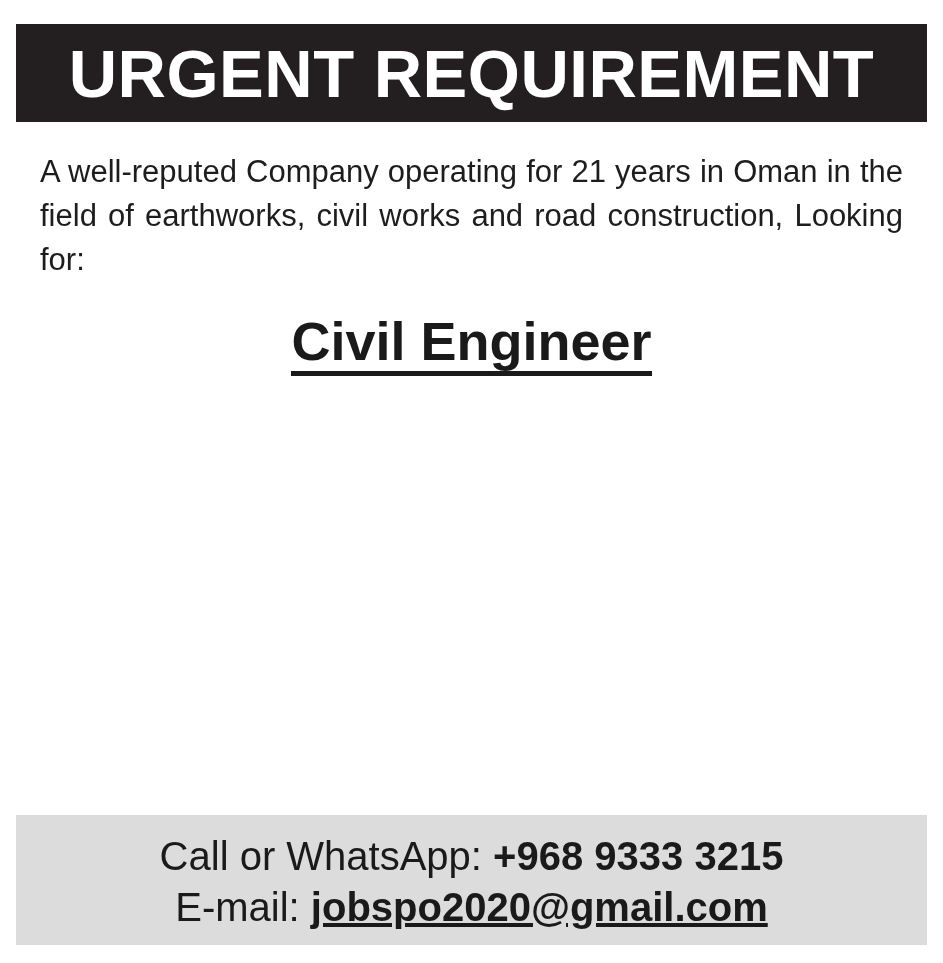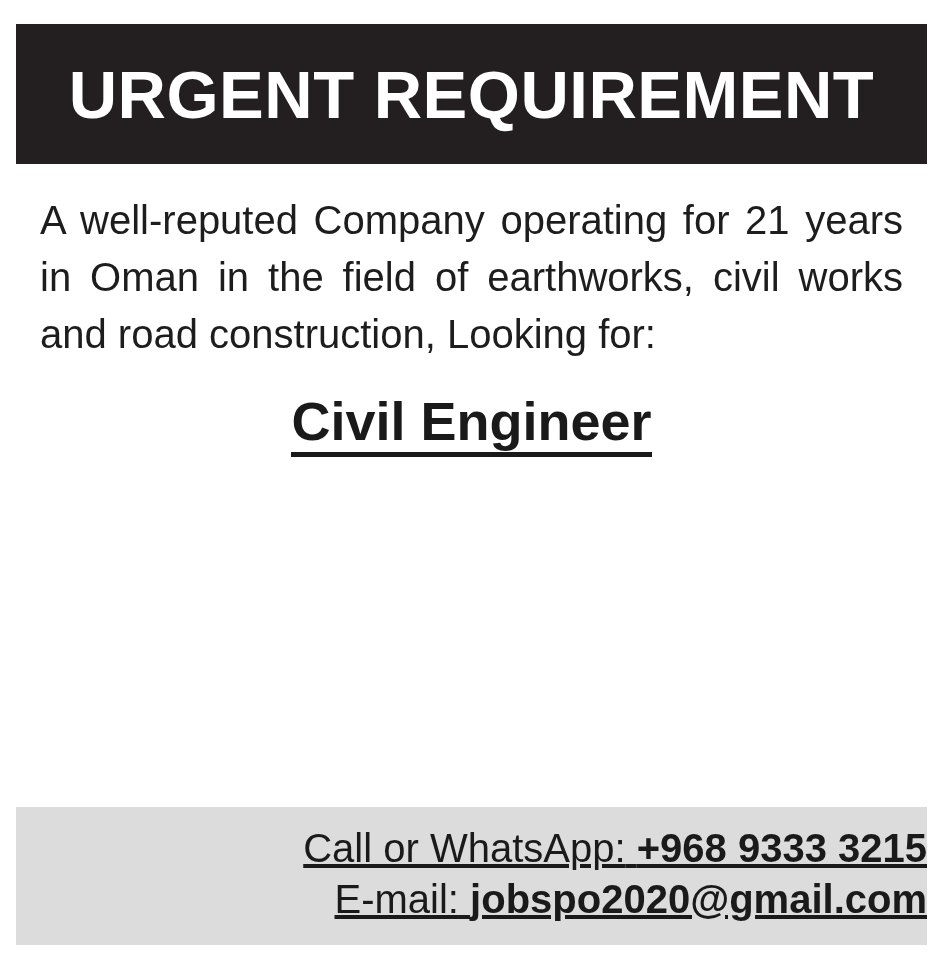--- a/index.html
+++ b/index.html
@@ -21,39 +21,39 @@
     height: 963px;
     background: #ffffff;
     box-sizing: border-box;
     padding: 0 16px;
   }
 
   
   .banner {
     margin-top: 24px;
     background: #231f20;
-    height: 140px;
+    height: 98px;
     display: flex;
     align-items: center;
     justify-content: center;
   }
   .banner-title {
     color: #ffffff;
     font-family: "Liberation Sans", sans-serif;
     font-weight: bold;
     font-size: 67px;
     letter-spacing: 0.5px;
     line-height: 1;
     white-space: nowrap;
   }
 
   
   .intro {
     margin: 28px 24px 0 24px;
-    font-size: 40px;
+    font-size: 31px;
     line-height: 1.42;
     text-align: justify;
     text-justify: inter-word;
     color: #1d1d1d;
     font-weight: 400;
   }
 
   .position-wrap {
     text-align: center;
     margin-top: 30px;
@@ -79,23 +79,22 @@
     text-align: left;
   }
 
   
   .contact {
     position: absolute;
     left: 16px;
     right: 16px;
     bottom: 42px;
     background: #dcdcdc;
-    padding: 16px 0 20px 0;
-    text-align: right;
-    text-decoration: underline;
+    padding: 16px 0 12px 0;
+    text-align: center;
   }
   .contact-line {
     font-size: 40px;
     line-height: 1.28;
     color: #1a1a1a;
     white-space: nowrap;
   }
   .contact-line .bold {
     font-weight: bold;
   }

